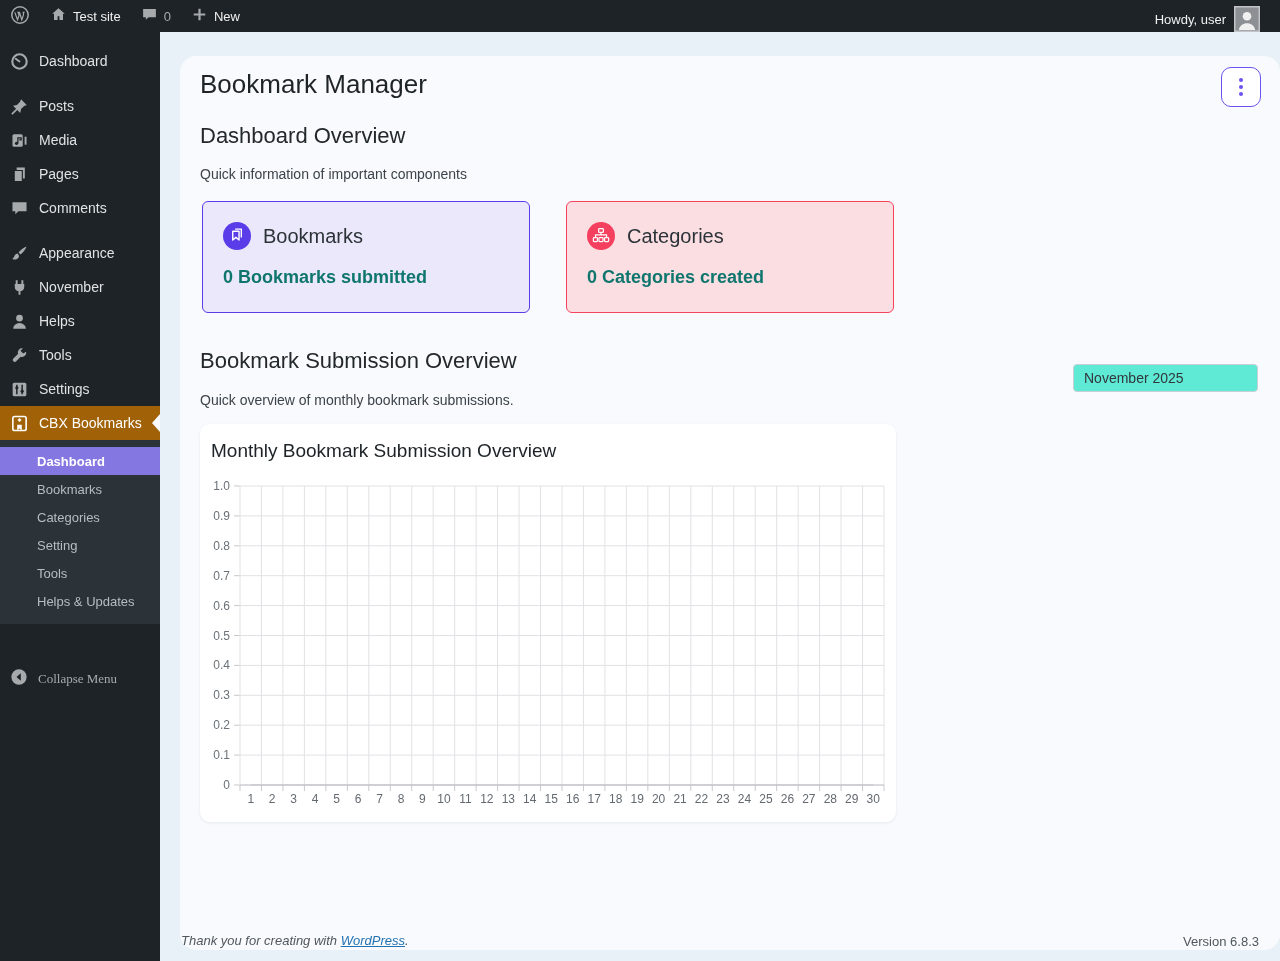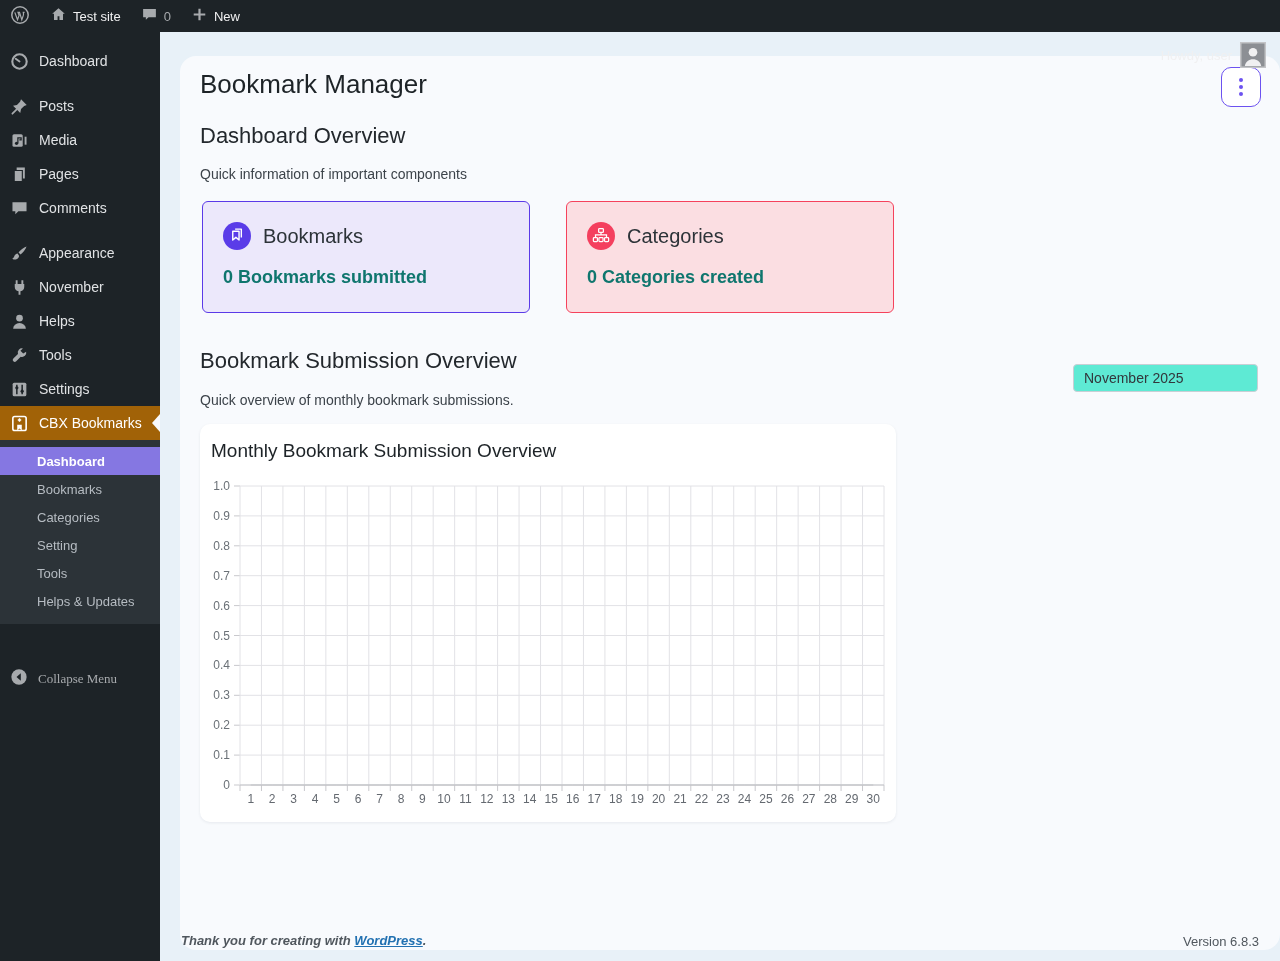--- a/index.html
+++ b/index.html
@@ -1,27 +1,27 @@
 <!DOCTYPE html>
 <html><head>
 <meta charset="utf-8">
 <style>
   * { box-sizing: border-box; margin: 0; padding: 0; }
   html, body { width: 1280px; height: 961px; overflow: hidden; }
   body { font-family: "Liberation Sans", sans-serif; background: #e8f1f8; position: relative; }
 
   
   #adminbar { position: absolute; top: 0; left: 0; width: 1280px; height: 32px;
-    background: #1d2327; color: #f0f0f1; display: flex; align-items: flex-start;
+    background: #1d2327; color: #f0f0f1; display: flex; align-items: flex-end;
     font-size: 13px; z-index: 10; }
   .ab-item { display: flex; align-items: center; gap: 6px; padding: 0 10px; height: 32px; cursor: pointer; }
   .ab-item svg { width: 17px; height: 17px; fill: #a7aaad; }
   .ab-logo svg { width: 20px; height: 20px; }
   .ab-count { color: #a7aaad; }
-  .ab-right { margin-left: auto; display: flex; align-items: center; gap: 8px; padding-right: 14px; margin-top: 42px; }
+  .ab-right { margin-left: auto; display: flex; align-items: center; gap: 8px; padding-right: 20px; margin-top: 42px; }
   .avatar { width: 26px; height: 26px; display: block; }
 
   
   #sidebar { position: absolute; top: 32px; left: 0; width: 160px; height: 929px;
     background: #1d2327; color: #dfe1e4; font-size: 14px; }
   #menu { padding-top: 12px; }
   .m-row { height: 34px; display: flex; align-items: center; gap: 10px; padding-left: 9px; cursor: pointer; color: #e0e2e4; }
   .m-row .micon { width: 20px; height: 20px; color: #a7aaad; flex: none; display:flex; align-items:center; justify-content:center; }
   .m-row .micon svg { width: 19px; height: 19px; }
   .m-sep { height: 11px; }
@@ -62,21 +62,21 @@
   .card-stat { margin-top: 17px; font-size: 18px; font-weight: bold; color: #0f766e; }
   .month-input { position: absolute; left: 893px; top: 308px; width: 185px; height: 28px;
     background: #5eead4; border: 1px solid #c8cfd5; border-radius: 4px; padding: 0 10px;
     font-size: 14px; color: #32373c; font-family: "Liberation Sans", sans-serif; }
   .chart-card { position: absolute; left: 20px; top: 368px; width: 696px; height: 398px;
     background: #ffffff; border-radius: 10px; box-shadow: 0 1px 3px rgba(30,40,60,0.08); }
   .chart-title { position: absolute; left: 11px; top: 16px; font-size: 19px; font-weight: 500; color: #1d2327; }
   #chart-svg { position: absolute; left: 0; top: 54px; }
 
   
-  .footer-left { position: absolute; left: 181px; top: 933px; font-size: 13px; font-style: italic; color: #50575e; font-weight: bold; }
+  .footer-left { position: absolute; left: 181px; top: 933px; font-size: 13px; font-style: italic; color: #50575e; }
   .footer-left a { color: #2271b1; cursor: pointer; text-decoration: underline; }
   .footer-right { position: absolute; right: 21px; top: 934px; font-size: 13px; color: #50575e; }
 </style>
 </head>
 <body>
 
 <div id="adminbar">
   <div class="ab-item ab-logo">
     <span>
       <svg viewBox="0 0 20 20">

